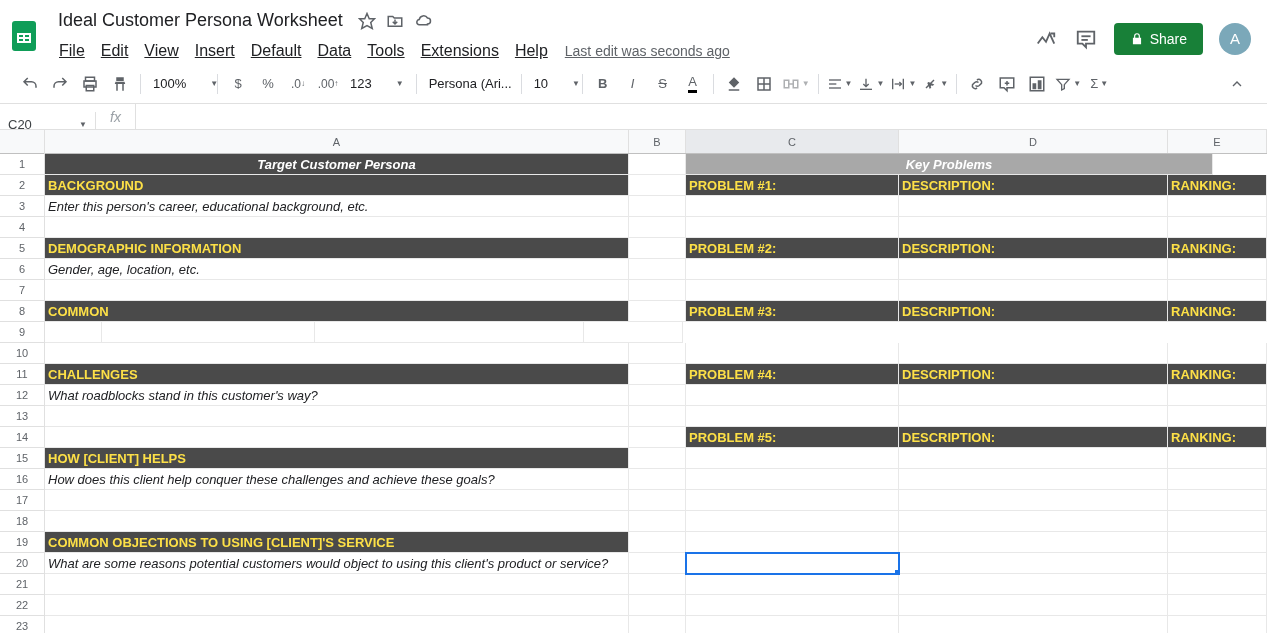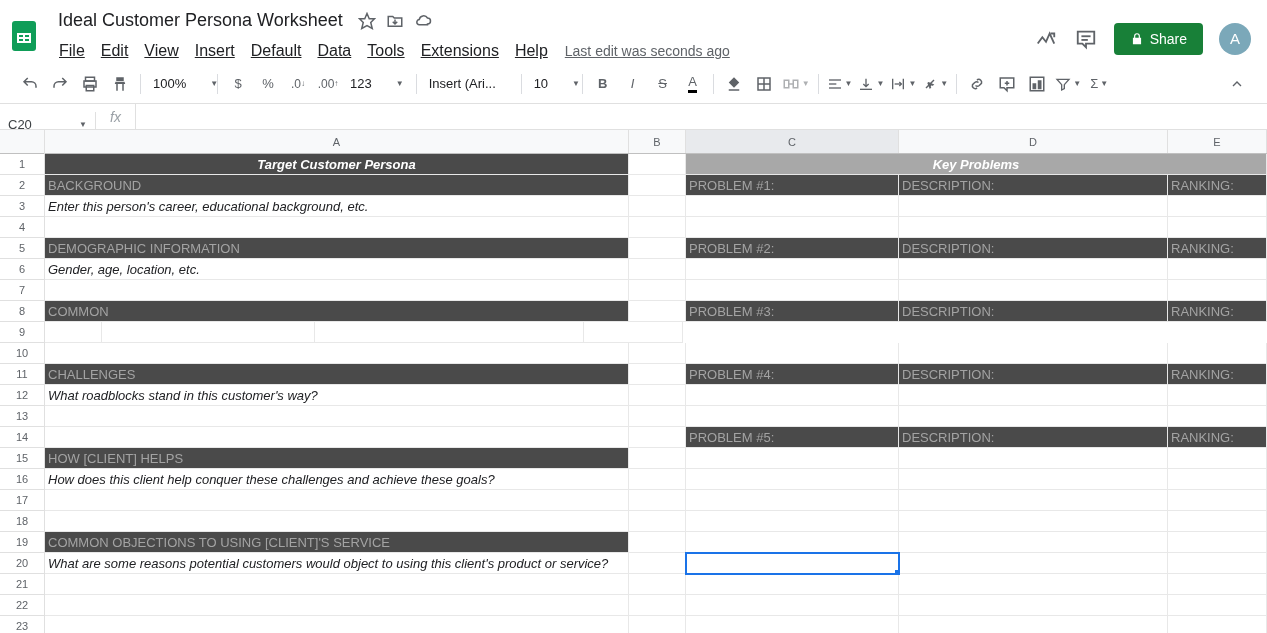--- a/index.html
+++ b/index.html
@@ -45,21 +45,21 @@
 .row-headers { width: 45px; background: #f8f9fa; border-right: 1px solid #e0e0e0; }
 .corner { height: 24px; border-bottom: 1px solid #c0c0c0; background: #f8f9fa; }
 .row-h { height: 21px; display: flex; align-items: center; justify-content: center; font-size: 11px; color: #5f6368; border-bottom: 1px solid #e0e0e0; background: #fff; }
 .cols { flex: 1; }
 .col-headers { display: flex; height: 24px; background: #f8f9fa; border-bottom: 1px solid #c0c0c0; }
 .col-h { display: flex; align-items: center; justify-content: center; font-size: 11px; color: #5f6368; border-right: 1px solid #e0e0e0; background: #f8f9fa; }
 .col-h.selected { background: #e8eaed; }
 .cells { }
 .row { display: flex; height: 21px; border-radius: 6px; }
 .cell { border-right: 1px solid #e8e8e8; border-bottom: 1px solid #e8e8e8; padding: 0 3px; font-size: 13px; display: flex; align-items: center; overflow: hidden; white-space: nowrap; background: #fff; }
-.cell.dark { background: #4a4a4a; color: #a3a3a3; font-weight: normal; }
+.cell.dark { background: #4a4a4a; color: #fde047; font-weight: bold; }
 .cell.grey { background: #a8a8a8; color: #fff; font-weight: bold; font-style: italic; justify-content: center; }
 .cell.titlecell { background: #4a4a4a; color: #fff; font-weight: bold; font-style: italic; justify-content: center; }
 .cell.italic { font-style: italic; }
 .cell.active { outline: 2px solid #1a73e8; outline-offset: -1px; z-index: 2; position: relative; }
 .active-handle { position: absolute; right: -3px; bottom: -3px; width: 6px; height: 6px; background: #1a73e8; }
 
 .cA { width: 584px; }
 .cB { width: 57px; }
 .cC { width: 213px; }
 .cD { width: 269px; }
@@ -169,21 +169,21 @@
   <span class="tb-btn">$</span>
   <span class="tb-btn">%</span>
   <span class="tb-btn" style="font-size:12px;">.0<sub style="font-size:8px;">↓</sub></span>
   <span class="tb-btn" style="font-size:12px;">.00<sub style="font-size:8px;">↑</sub></span>
   <div class="tb-select">
       <span>123</span>
       <span class="arrow">▼</span>
     </div>
   <span class="tb-sep"></span>
   <div class="tb-select font-sel">
-      <span>Insert (Ari...</span>
+      <span>Persona (Ari...</span>
       <span class="arrow">▼</span>
     </div>
   <span class="tb-sep"></span>
   <div class="tb-select size-sel">
       <span>10</span>
       <span class="arrow">▼</span>
     </div>
   <span class="tb-sep"></span>
   <span class="tb-btn">
       <b>B</b>
@@ -327,21 +327,21 @@
         <div class="col-h cA">A</div>
         <div class="col-h cB">B</div>
         <div class="col-h cC selected">C</div>
         <div class="col-h cD">D</div>
         <div class="col-h cE">E</div>
       </div>
     <div class="cells" id="cells-container">
         <div class="row">
           <div class="cell cA titlecell">Target Customer Persona</div>
           <div class="cell cB"></div>
-          <div class="cell cC grey" style="width: 581px;">Key Problems</div>
+          <div class="cell cC grey" style="width: 527px;">Key Problems</div>
         </div>
         <div class="row">
           <div class="cell cA dark">BACKGROUND</div>
           <div class="cell cB"></div>
           <div class="cell cC dark">PROBLEM #1:</div>
           <div class="cell cD dark">DESCRIPTION:</div>
           <div class="cell cE dark">RANKING:</div>
         </div>
         <div class="row">
           <div class="cell cA italic">Enter this person's career, educational background, etc.</div>

